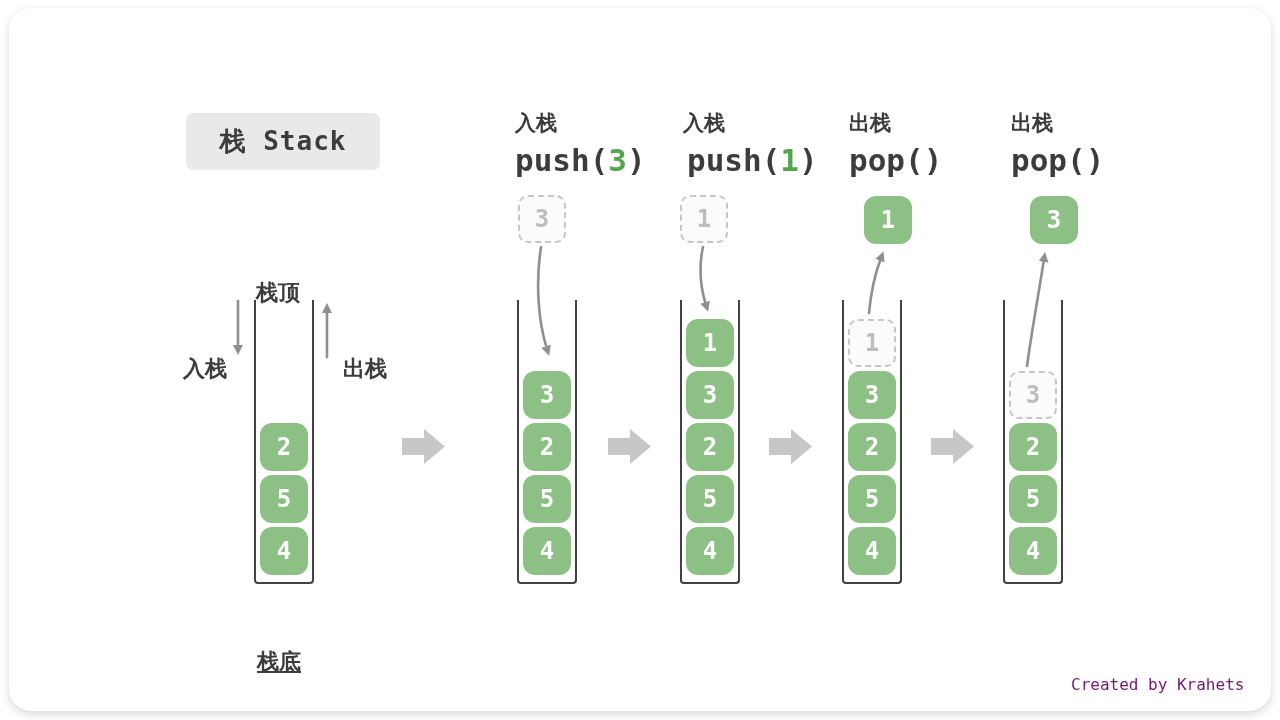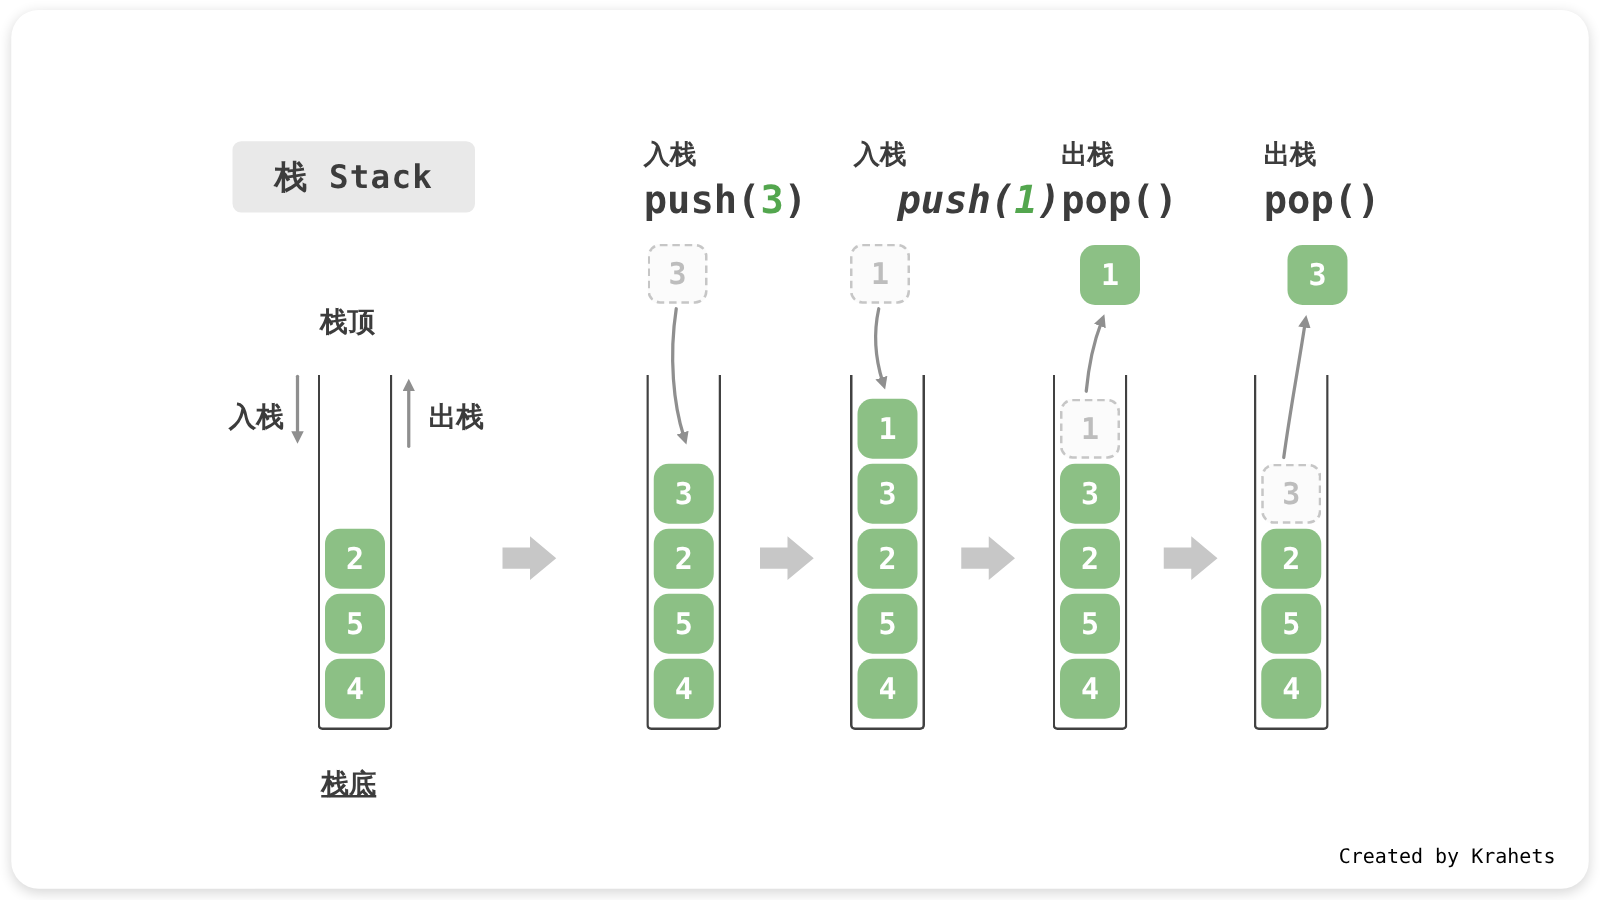--- a/index.html
+++ b/index.html
@@ -17,20 +17,21 @@
   .title-box{
     position:absolute;left:186px;top:113px;width:194px;height:57px;
     background:#e9e9e9;border-radius:7px;
     display:flex;align-items:center;justify-content:center;
     font-family:"DejaVu Sans Mono","Liberation Mono",monospace;
     font-size:26px;font-weight:700;color:#3c3c3c;letter-spacing:1px;text-align:right;
   }
   .zh{
     position:absolute;color:#3c3c3c;font-weight:700;font-size:22px;
     white-space:nowrap;
+    margin-top:35px;
   }
   .op{
     position:absolute;top:109px;color:#3c3c3c;font-weight:700;font-size:21px;
     white-space:nowrap;
   }
   .code{
     position:absolute;top:142px;color:#3c3c3c;
     font-family:"DejaVu Sans Mono","Liberation Mono",monospace;
     font-size:31px;font-weight:600;white-space:nowrap;
   }
@@ -49,42 +50,42 @@
   .ghost{
     background:#fbfbfb;border:2px dashed #c6c6c6;color:#bdbdbd;
     border-radius:10px;line-height:44px;
   }
   .overlay{position:absolute;left:0;top:0;pointer-events:none;}
   .arrow{fill:none;stroke:#8f8f8f;stroke-width:2.6;stroke-linecap:round;}
   .block-arrow{fill:#c7c7c7;}
   .watermark{
     position:absolute;left:1071px;top:675px;width:170px;text-align:right;
     font-family:"DejaVu Sans Mono","Liberation Mono",monospace;
-    font-size:16px;color:#000000;white-space:nowrap;
+    font-size:16px;color:#701a75;white-space:nowrap;
   }
 </style>
 </head>
 <body>
 
 <div class="canvas">
 
   <div class="card"></div>
 
   <div class="title-box">栈 Stack</div>
 
   <div class="zh" style="left:256px;top:243px;">栈顶</div>
   <div class="zh" style="left:257px;top:612px;text-decoration:underline;">栈底</div>
   <div class="zh" style="left:183px;top:319px;">入栈</div>
   <div class="zh" style="left:343px;top:319px;">出栈</div>
 
   <div class="op" style="left:515px;">入栈</div>
   <div class="code" style="left:515px;"><span>push(</span><span class="arg">3</span><span>)</span></div>
 
   <div class="op" style="left:683px;">入栈</div>
-  <div class="code" style="left:718px;font-style:italic;"><span>push(</span><span class="arg">1</span><span>)</span></div>
+  <div class="code" style="left:687px;"><span>push(</span><span class="arg">1</span><span>)</span></div>
 
   <div class="op" style="left:849px;">出栈</div>
   <div class="code" style="left:849px;"><span>pop()</span><span class="arg"></span><span></span></div>
 
   <div class="op" style="left:1011px;">出栈</div>
   <div class="code" style="left:1011px;"><span>pop()</span><span class="arg"></span><span></span></div>
 
   <div class="cell ghost" style="left:518px;top:195px;">3</div>
   <div class="cell ghost" style="left:680px;top:195px;">1</div>
   <div class="cell" style="left:864px;top:196px;">1</div>

